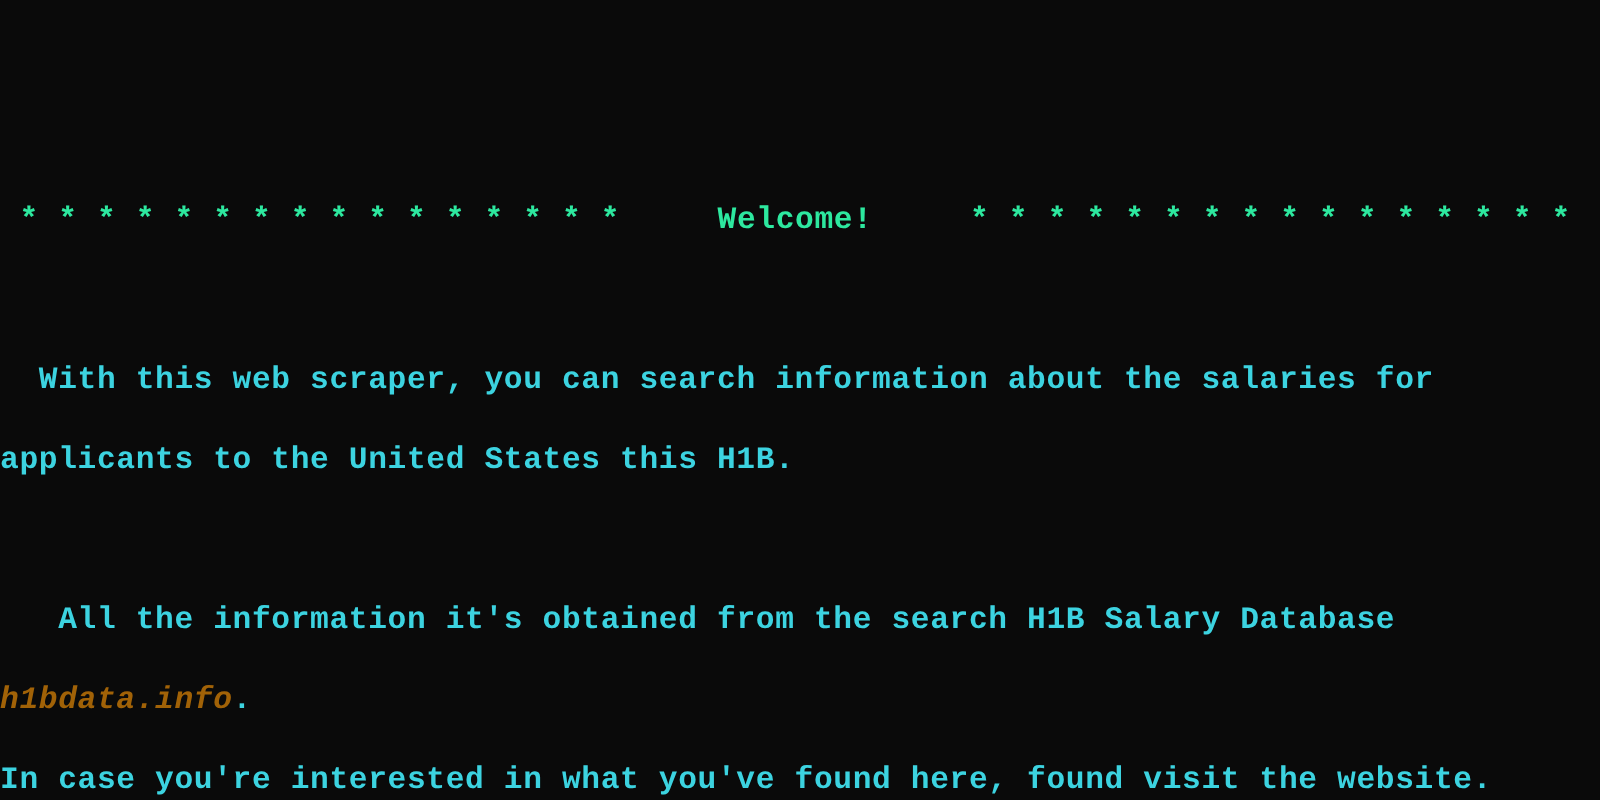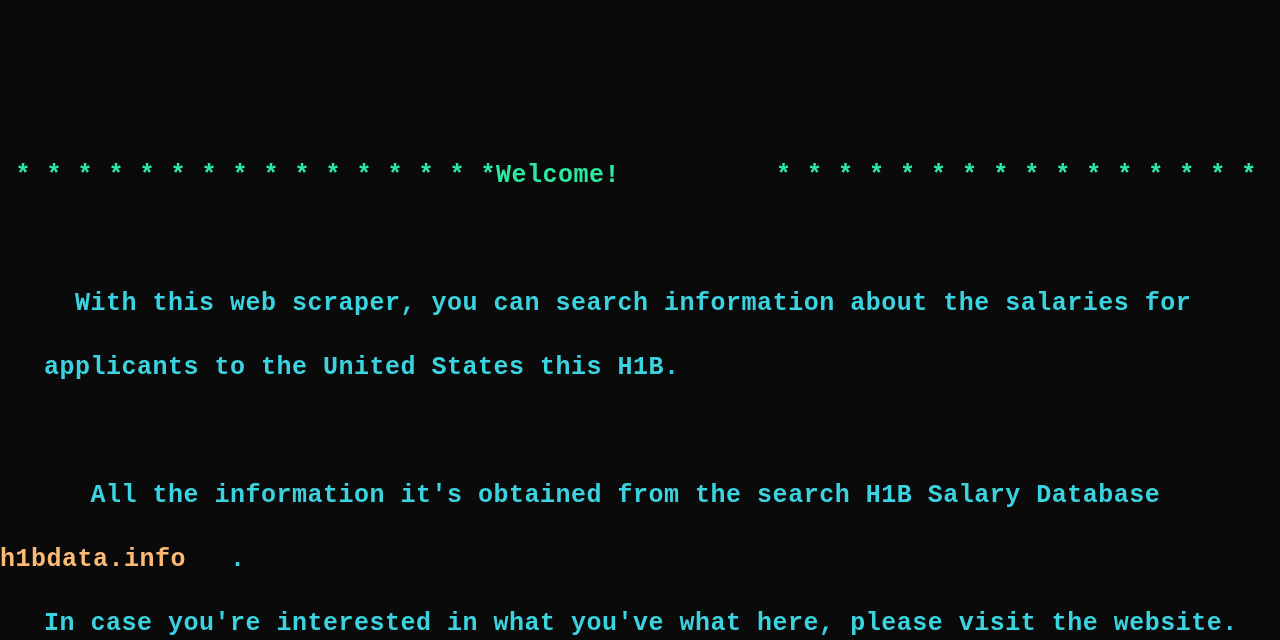--- a/index.html
+++ b/index.html
@@ -10,38 +10,38 @@
     font-family: 'Consolas', 'Courier New', monospace;
     font-size: 25px;
     font-weight: bold;
     line-height: 1.28;
     color: #3cd3e0;
     overflow: hidden;
     white-space: pre-wrap;
     letter-spacing: 0.5px;
   }
   .green { color: #2de89f; }
-  .magenta { color: #fdba74; }
-  .cyan { color: #3cd3e0; margin-left: 44px; }
+  .magenta { color: #a16207; font-style: italic; }
+  .cyan { color: #3cd3e0; }
 </style>
 </head>
 <body>
 
 
 
 <div>
-<span class="green"> * * * * * * * * * * * * * * * *</span><span class="green" style="display:inline-block; text-align:left; min-width: 280px;">Welcome!</span><span class="green">* * * * * * * * * * * * * * * *</span>
+<span class="green"> * * * * * * * * * * * * * * * *</span><span class="green" style="display:inline-block; text-align:center; min-width: 280px;">Welcome!</span><span class="green">* * * * * * * * * * * * * * * *</span>
 </div>
 <br>
 <div><span class="cyan">  With this web scraper, you can search information about the salaries for</span></div>
 <div><span class="cyan">applicants to the United States this H1B.</span></div>
 <br>
 <div><span class="cyan">   All the information it's obtained from the search H1B Salary Database</span></div>
 <div><span class="magenta">h1bdata.info</span><span class="cyan">.</span></div>
-<div><span class="cyan">In case you're interested in what you've what here, please visit the website.</span></div>
+<div><span class="cyan">In case you're interested in what you've found here, found visit the website.</span></div>
 <br>
 
 <br>
 
 
 
 <br>
 
 
 

